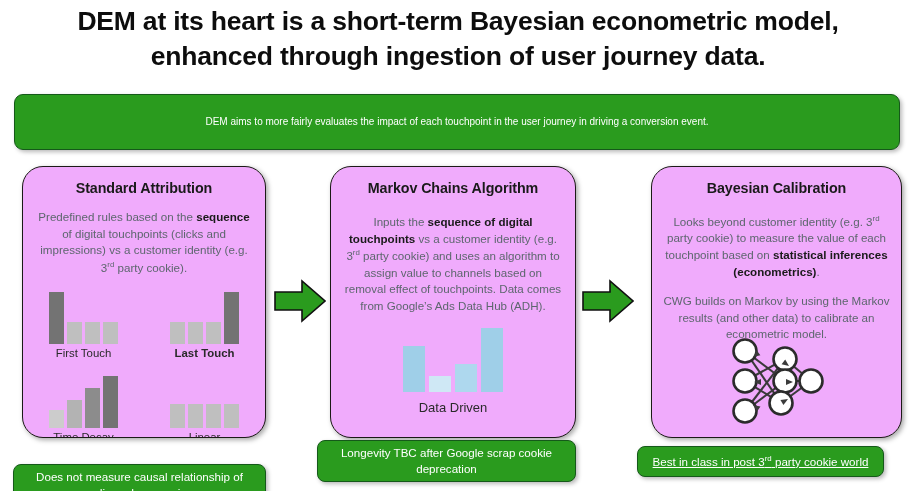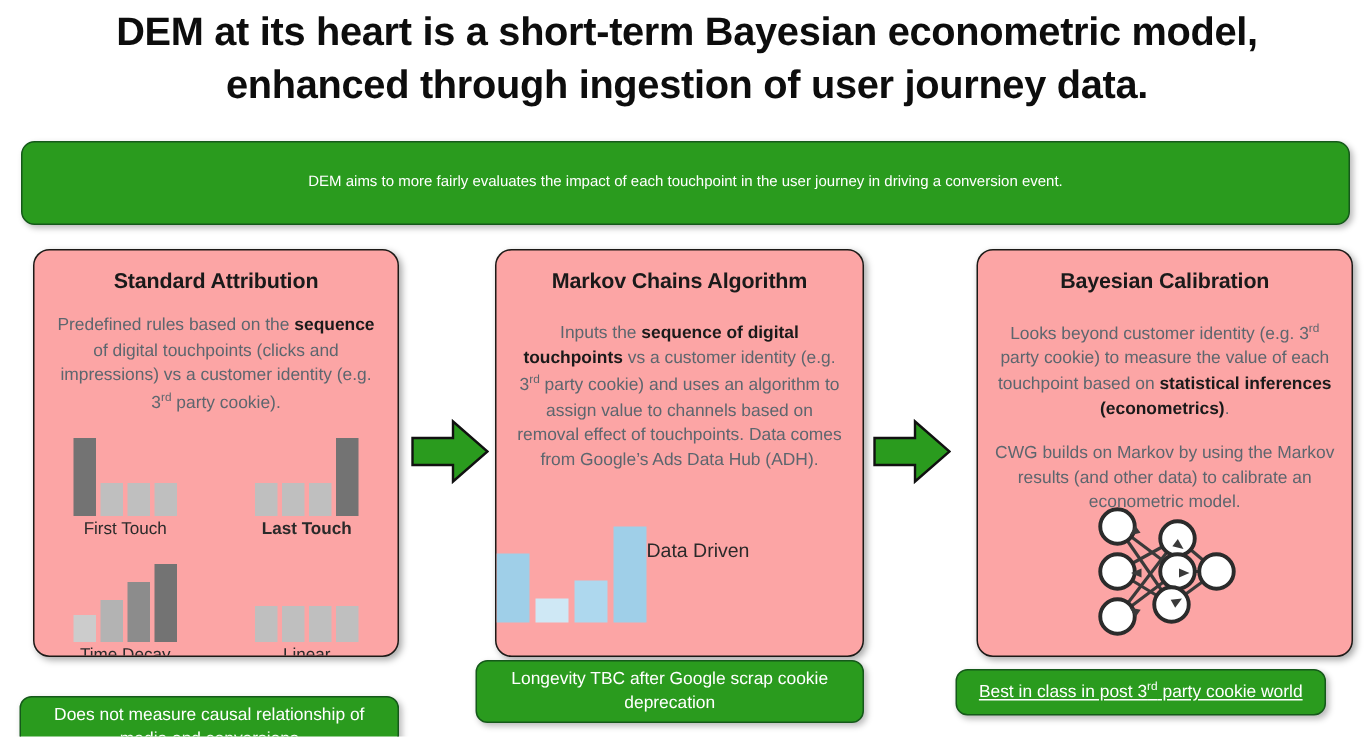--- a/index.html
+++ b/index.html
@@ -50,23 +50,23 @@
     align-items: center;
     justify-content: center;
     text-align: center;
     padding: 3px 16px;
     box-shadow: 2px 2px 4px rgba(0,0,0,0.28);
   }
 
   
   .card {
     position: absolute;
-    background: #fca5a5;
+    background: #f0abfc;
     border: 1.7px solid #1c1a17;
-    border-radius: 11px;
+    border-radius: 21px;
     box-shadow: 2px 2px 5px rgba(0,0,0,0.35);
     overflow: hidden;
   }
   #card-1 { left: 22px;  top: 166px; width: 244px; height: 272px; }
   #card-2 { left: 330px; top: 166px; width: 246px; height: 272px; }
   #card-3 { left: 651px; top: 166px; width: 251px; height: 272px; }
 
   .card-title {
     text-align: center;
     font-size: 14.3px;
@@ -125,21 +125,22 @@
   }
   .mini-label.bold { font-weight: bold; }
 
   
   .dd-wrap {
     position: absolute;
     left: 0;
     bottom: 22px;
     width: 100%;
     display: flex;
-    flex-direction: row;
+    flex-direction: column;
+    align-items: center;
   }
   .dd-bars {
     height: 64px;
     display: flex;
     align-items: flex-end;
     gap: 4px;
   }
   .dd-bars span { width: 22px; display: block; }
   .dd-label {
     margin-top: 8px;

